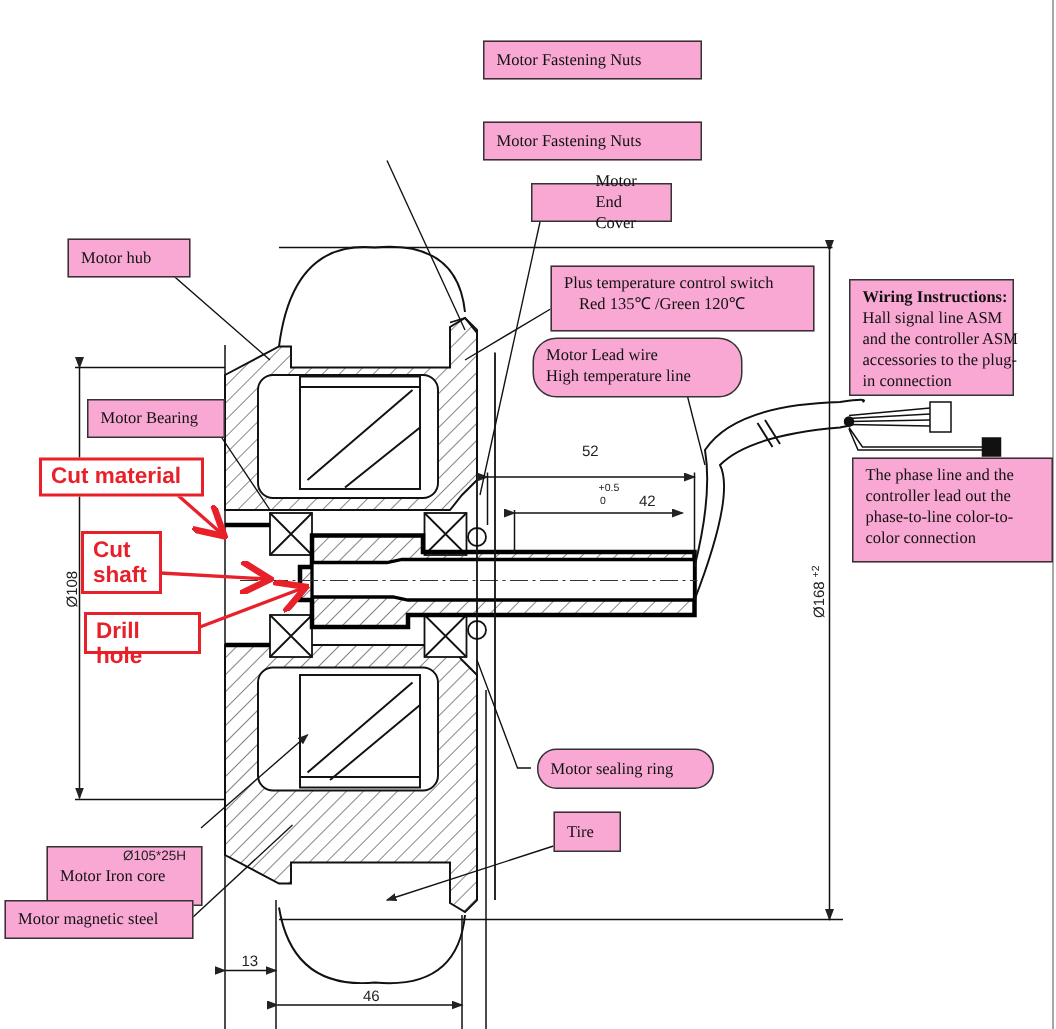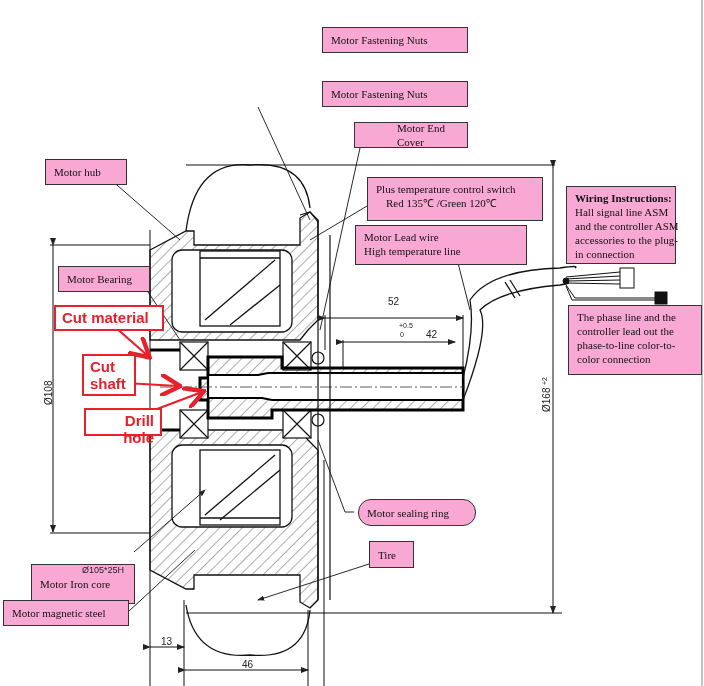--- a/index.html
+++ b/index.html
@@ -8,21 +8,21 @@
   .label-box {
     position: absolute; background: #f9a8d4; border: 1px solid #333;
     font-family: "Liberation Serif", serif; font-size: 11px; color: #111;
     line-height: 14px; padding: 0 8px; box-sizing: border-box;
     display: flex; align-items: center;
   }
   .label-box.multi { display: block; padding-top: 4px; }
   .red-box {
     position: absolute; background: #fff; border: 2px solid #e8202a;
     font-family: "Liberation Sans", sans-serif; font-weight: bold; font-size: 15px;
-    color: #e8202a; line-height: 17px; box-sizing: border-box; padding: 2px 6px; margin-left: 28px;
+    color: #e8202a; line-height: 17px; box-sizing: border-box; padding: 2px 6px;
   }
   .dim-text { position: absolute; font-family: "Liberation Sans", sans-serif; font-size: 10px; color: #222; }
   .dim-text.vert { transform: rotate(-90deg); transform-origin: left top; }
   .line { display: block; white-space: nowrap; }
   .bold { font-weight: bold; }
 </style>
 </head>
 <body>
 
 <svg id="drawing" width="704" height="686" viewBox="0 0 704 686">
@@ -153,31 +153,31 @@
     <line x1="128" y1="420" x2="202" y2="392" marker-end="url(#redarrow)"></line>
   </g>
 </svg>
 
 <div class="label-box" style="left:322px;top:27px;width:146px;height:26px;">
     <span>Motor Fastening Nuts</span>
   </div>
 <div class="label-box" style="left:322px;top:81px;width:146px;height:26px;">
     <span>Motor Fastening Nuts</span>
   </div>
-<div class="label-box" style="left:354px;top:122px;width:114px;height:26px;padding-left:42px;">
+<div class="label-box" style="left:354px;top:122px;width:94px;height:26px;padding-left:42px;">
     <span>Motor End Cover</span>
   </div>
 <div class="label-box" style="left:45px;top:159px;width:82px;height:26px;">
     <span>Motor hub</span>
   </div>
 <div class="label-box multi" style="left:367px;top:177px;width:176px;height:44px;">
   <span class="line">Plus temperature control switch</span>
   <span class="line" style="padding-left:10px;">Red 135℃ /Green 120℃</span>
 </div>
-<div class="label-box multi" style="left:355px;top:225px;width:172px;height:40px;">
+<div class="label-box multi" style="left:355px;top:225px;width:140px;height:40px;border-radius:16px;">
   <span class="line">Motor Lead wire</span>
   <span class="line">High temperature line</span>
 </div>
 <div class="label-box" style="left:58px;top:266px;width:92px;height:26px;">
     <span>Motor Bearing</span>
   </div>
 <div class="label-box" style="left:358px;top:499px;width:118px;height:27px;border-radius:13px;">
     <span>Motor sealing ring</span>
   </div>
 <div class="label-box" style="left:369px;top:541px;width:45px;height:27px;">
@@ -203,21 +203,21 @@
   <span class="line">controller lead out the</span>
   <span class="line">phase-to-line color-to-</span>
   <span class="line">color connection</span>
 </div>
 
 <div class="red-box" style="left:26px;top:305px;width:110px;height:26px;"><span>Cut material</span></div>
 <div class="red-box" style="left:54px;top:354px;width:54px;height:42px;">
   <span class="line">Cut</span>
   <span class="line">shaft</span>
 </div>
-<div class="red-box" style="left:56px;top:408px;width:78px;height:28px;text-align:right;"><span>Drill hole</span></div>
+<div class="red-box" style="left:56px;top:408px;width:78px;height:28px;"><span>Drill hole</span></div>
 
 <div class="dim-text" style="left:388px;top:296px;text-align:right;">52</div>
 <div class="dim-text" style="left:386px;top:329px;margin-left:40px;">42</div>
 <div class="dim-text" style="left:399px;top:322px;font-size:7px;">+0.5</div>
 <div class="dim-text" style="left:400px;top:331px;font-size:7px;">0</div>
 <div class="dim-text" style="left:161px;top:636px;">13</div>
 <div class="dim-text" style="left:242px;top:659px;">46</div>
 <div class="dim-text vert" style="left:43px;top:405px;">Ø108</div>
 <div class="dim-text vert" style="left:541px;top:412px;">Ø168</div>
 <div class="dim-text vert" style="left:541px;top:385px;font-size:7px;">+2</div>

